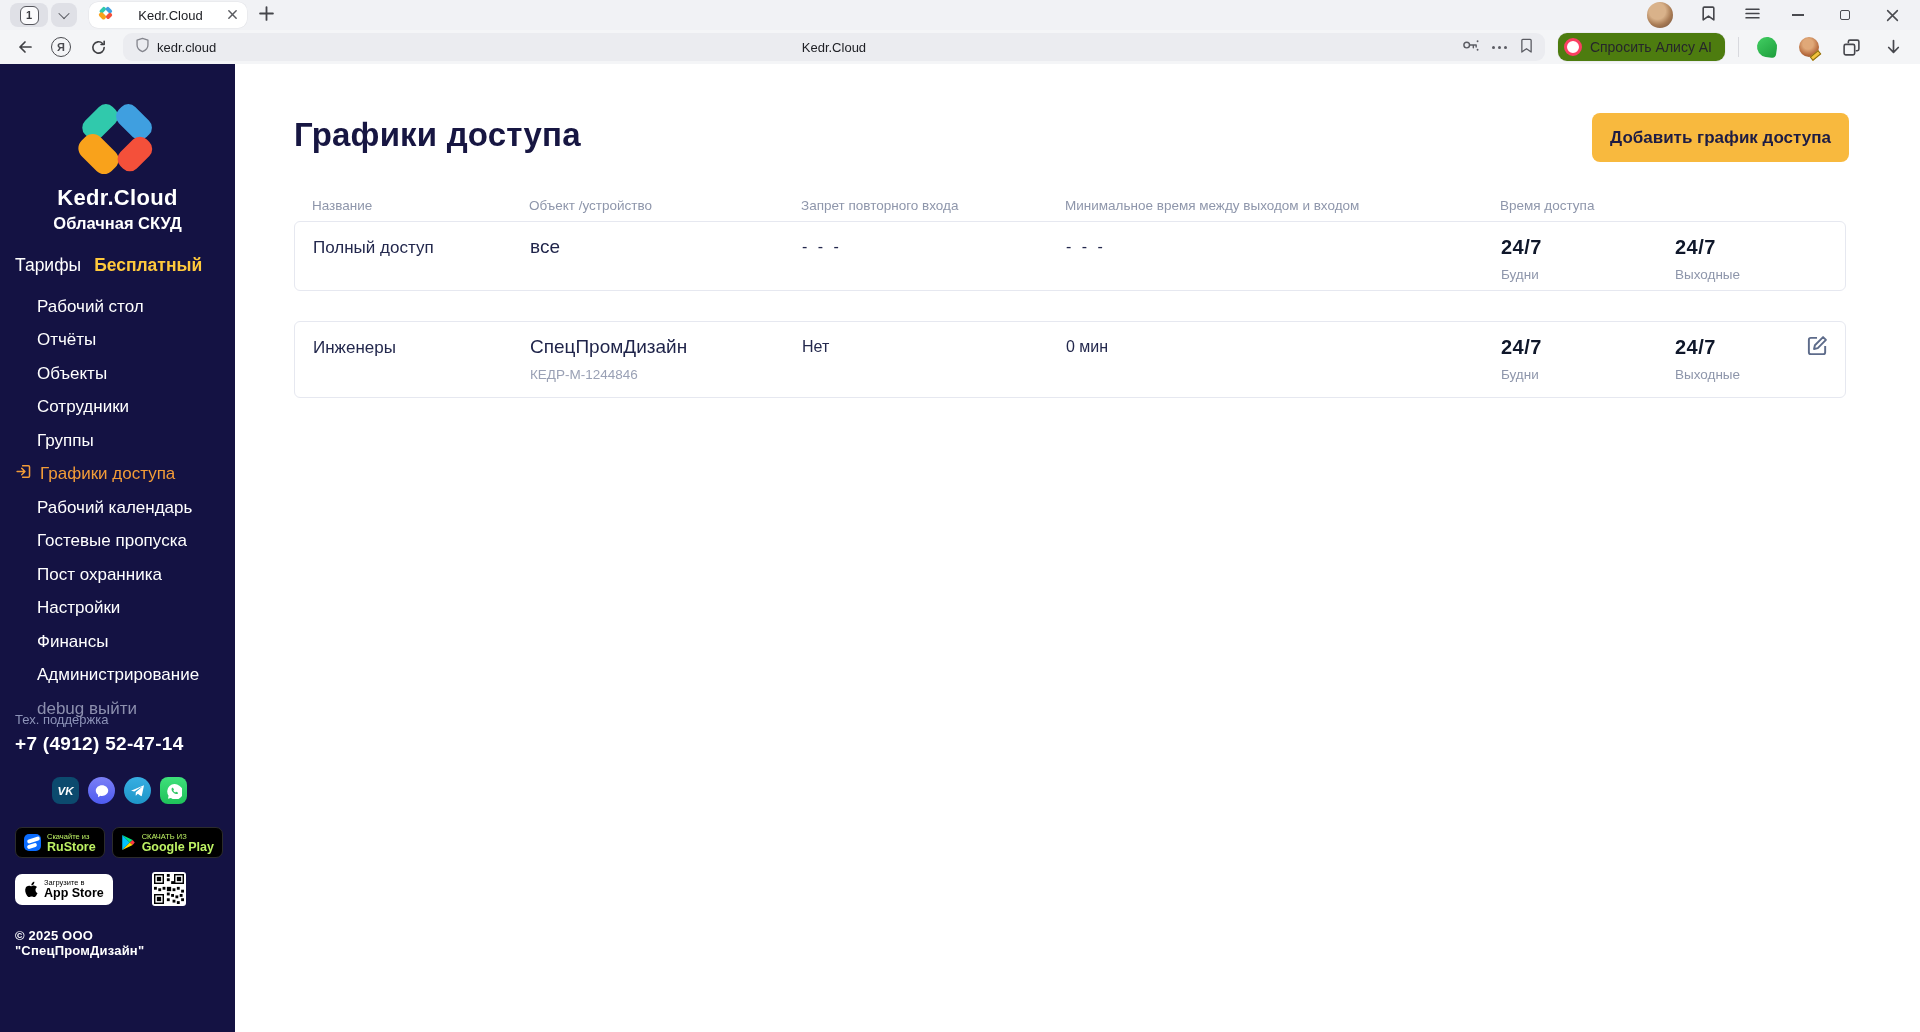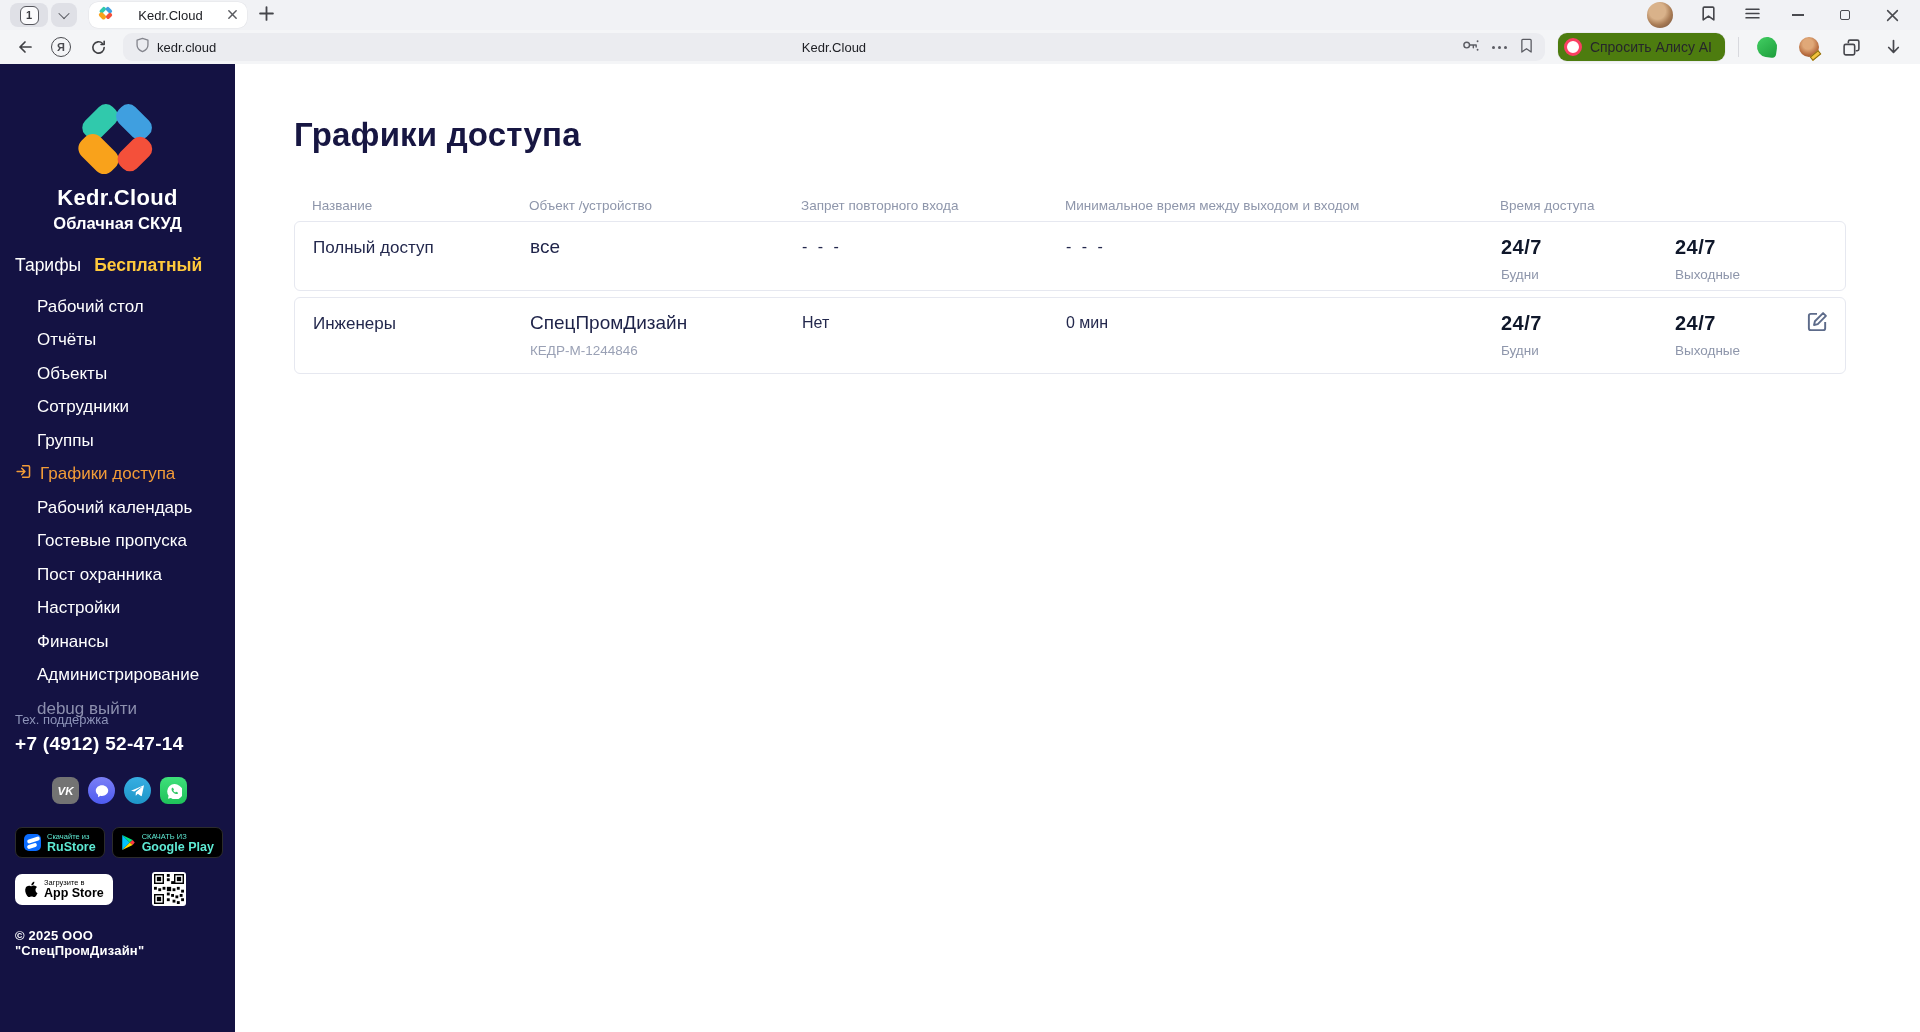--- a/index.html
+++ b/index.html
@@ -57,47 +57,47 @@
   .tariff-value { font-weight:bold; color:#ffc93c; margin-left:13px; }
   .nav { list-style:none; margin-top:14px; }
   .nav li { height:33.5px; display:flex; align-items:center; padding-left:37px; font-size:17px; cursor:pointer; }
   .nav li.active { color:#f39c38; padding-left:15px; gap:8px; }
   .nav li.muted { color:#8c8fae; }
   .side-bottom { position:absolute; left:15px; top:648px; width:210px; }
   .support-label { font-size:13px; color:#8d93b8; }
   .phone { font-size:19px; font-weight:bold; margin-top:6px; letter-spacing:.3px; cursor:pointer; }
   .social { display:flex; gap:9px; margin-top:22px; margin-left:37px; }
   .soc { width:27px; height:27px; display:flex; align-items:center; justify-content:center; cursor:pointer; }
-  .soc-vk { background:#737373; border-radius:8px; color:#fff; font-weight:bold; font-size:11.5px; font-style:italic; }
+  .soc-vk { background:#0c4a6e; border-radius:8px; color:#fff; font-weight:bold; font-size:11.5px; font-style:italic; }
   .soc-msg { background:linear-gradient(180deg,#7b7ff6,#4d5bf0); border-radius:50%; }
   .soc-tg { background:linear-gradient(180deg,#37aee2,#1e96c8); border-radius:50%; }
   .soc-wa { background:linear-gradient(180deg,#3ee07a,#1fc25a); border-radius:8px; }
   .badges { display:flex; gap:7px; margin-top:23px; }
-  .badge-dark { height:31px; background:#000; border:1px solid #2c2c2c; border-radius:7px; color:#5eead4;
+  .badge-dark { height:31px; background:#000; border:1px solid #2c2c2c; border-radius:7px; color:#bef264;
                 display:flex; align-items:center; padding:0 8px; gap:6px; cursor:pointer; }
   .badge-light { height:31px; background:#fff; border-radius:7px; color:#000; display:flex; align-items:center; padding:0 9px; gap:6px; cursor:pointer; }
   .b-caption { font-size:7.5px; line-height:9px; }
   .b-name { font-size:12.5px; font-weight:bold; line-height:13px; }
   .rustore-logo { width:17px; height:17px; background:#0b6cff; border-radius:5px; position:relative; overflow:hidden; flex-shrink:0; }
   .rustore-logo:before { content:""; position:absolute; left:3px; top:4px; width:13px; height:4px; background:#fff; border-radius:2px; transform:rotate(-18deg); }
   .rustore-logo:after { content:""; position:absolute; left:3px; top:10px; width:10px; height:4px; background:#fff; border-radius:2px; transform:rotate(-18deg); }
   .badges2 { display:flex; align-items:center; margin-top:14px; }
   .qr { width:34px; height:34px; background:#fff; border-radius:3px; margin-left:39px; display:flex; align-items:center; justify-content:center; }
   .copyright { margin-top:22px; font-size:13px; font-weight:bold; letter-spacing:.2px; }
 
   
   .content { flex:1; position:relative; padding-left:59px; background:#fff; }
   .page-title { padding-top:52px; font-size:33px; font-weight:bold; color:#171642; letter-spacing:.2px; }
   .add-btn { position:absolute; top:49px; right:71px; width:257px; height:49px; background:#f8b93e; border:none; border-radius:8px;
              font-family:"Liberation Sans",sans-serif; font-size:17px; font-weight:bold; color:#1d1c44; cursor:pointer; }
   .table { width:1552px; margin-top:44px; }
   .thead { display:grid; grid-template-columns:217px 272px 264px 435px 174px 1fr 44px; padding:0 18px;
            font-size:13.5px; color:#8e96ab; margin-bottom:8px; }
   .card { display:grid; grid-template-columns:217px 272px 264px 435px 174px 1fr 44px; align-items:start;
-          padding:14px 18px; border:1px solid #e6e8f0; border-radius:6px; background:#fff; position:relative; margin-bottom:6px; }
+          padding:14px 18px; border:1px solid #e6e8f0; border-radius:6px; background:#fff; position:relative; margin-bottom:30px; }
   .card.r1 { height:70px; }
   .card.r2 { height:77px; }
   .c-name { font-size:17px; color:#23284d; padding-top:2px; }
   .c-object { font-size:19px; color:#1e2349; }
   .c-sub { font-size:13.5px; color:#9aa1b5; margin-top:9px; }
   .c-plain { font-size:16px; color:#23284d; padding-top:2px; }
   .dash { letter-spacing:3px; }
   .time-val { font-size:20px; font-weight:600; color:#0f172a; letter-spacing:.5px; }
   .time-lbl { font-size:13.5px; color:#8e96ab; margin-top:8px; }
   .edit-btn { position:absolute; top:12px; right:16px; background:none; border:none; cursor:pointer; }
@@ -367,20 +367,21 @@
             </svg>
           </div>
         </div>
 
         <div class="copyright">© 2025 ООО "СпецПромДизайн"</div>
       </div>
     </div>
 
     <div class="content">
       <h1 class="page-title">Графики доступа</h1>
+      <button class="add-btn">Добавить график доступа</button>
 
       <div class="table">
         <div class="thead">
           <div>Название</div>
           <div>Объект /устройство</div>
           <div>Запрет повторного входа</div>
           <div>Минимальное время между выходом и входом</div>
           <div>Время доступа</div>
         </div>
 

